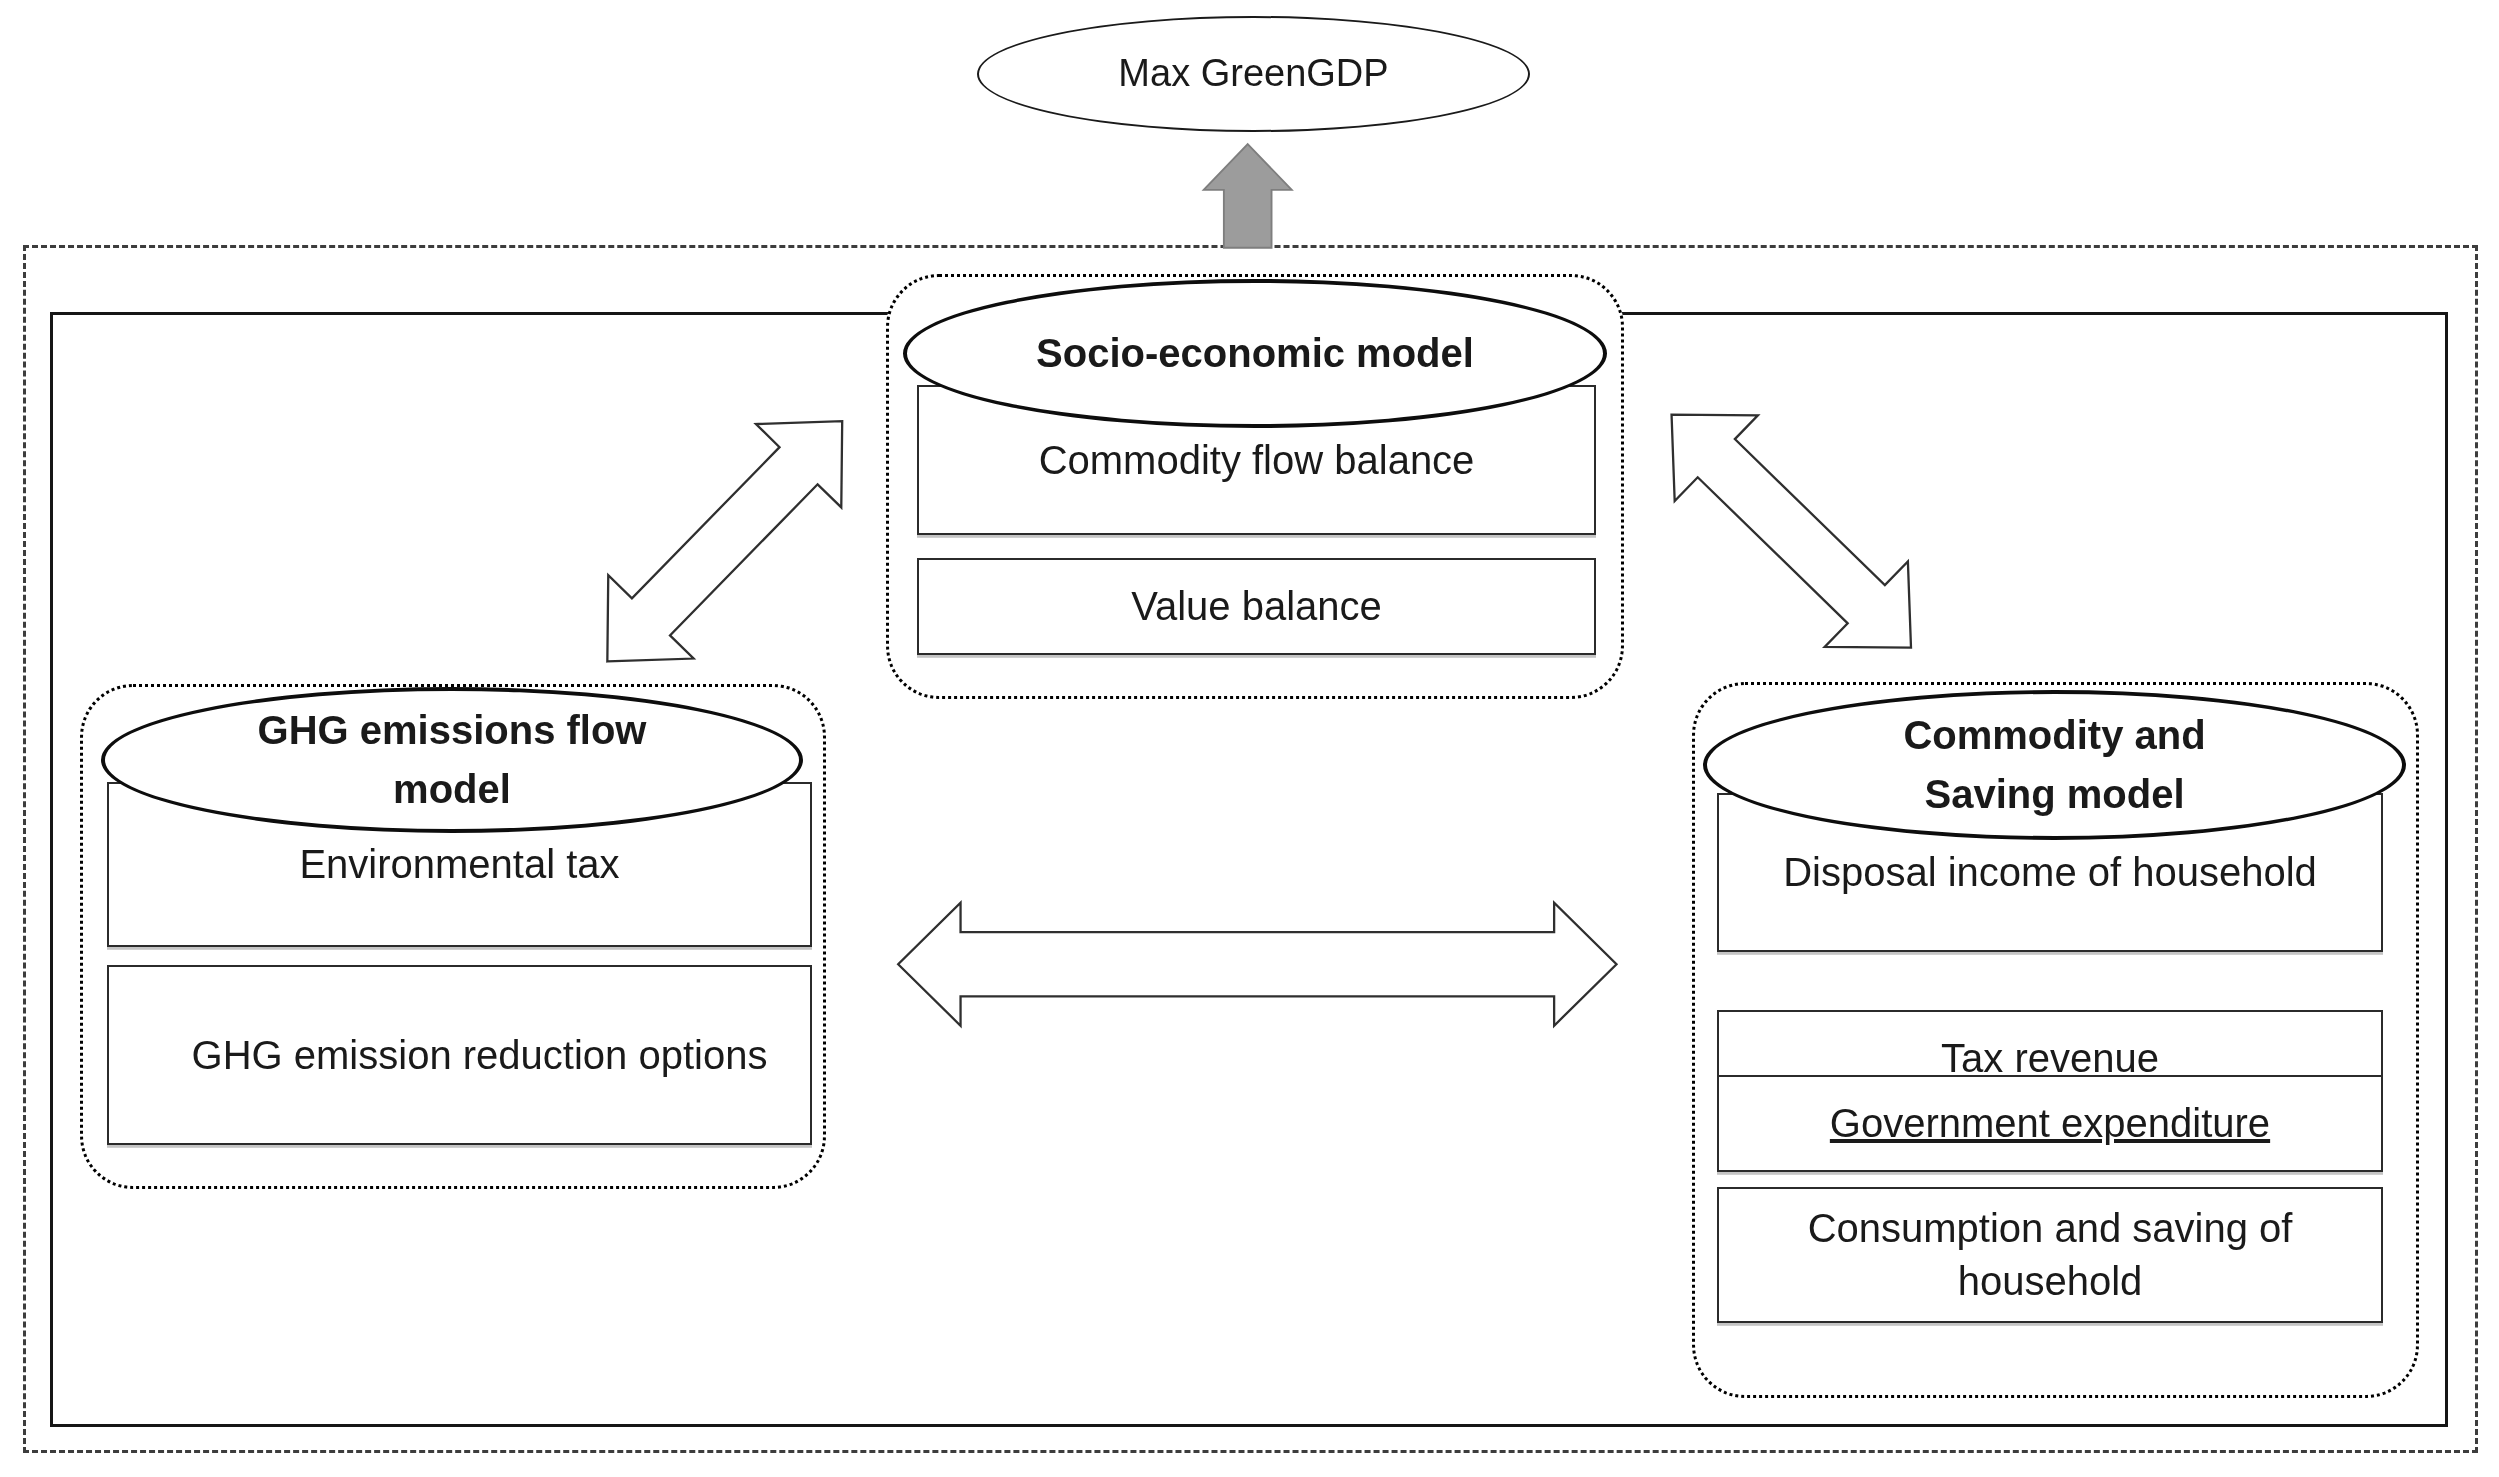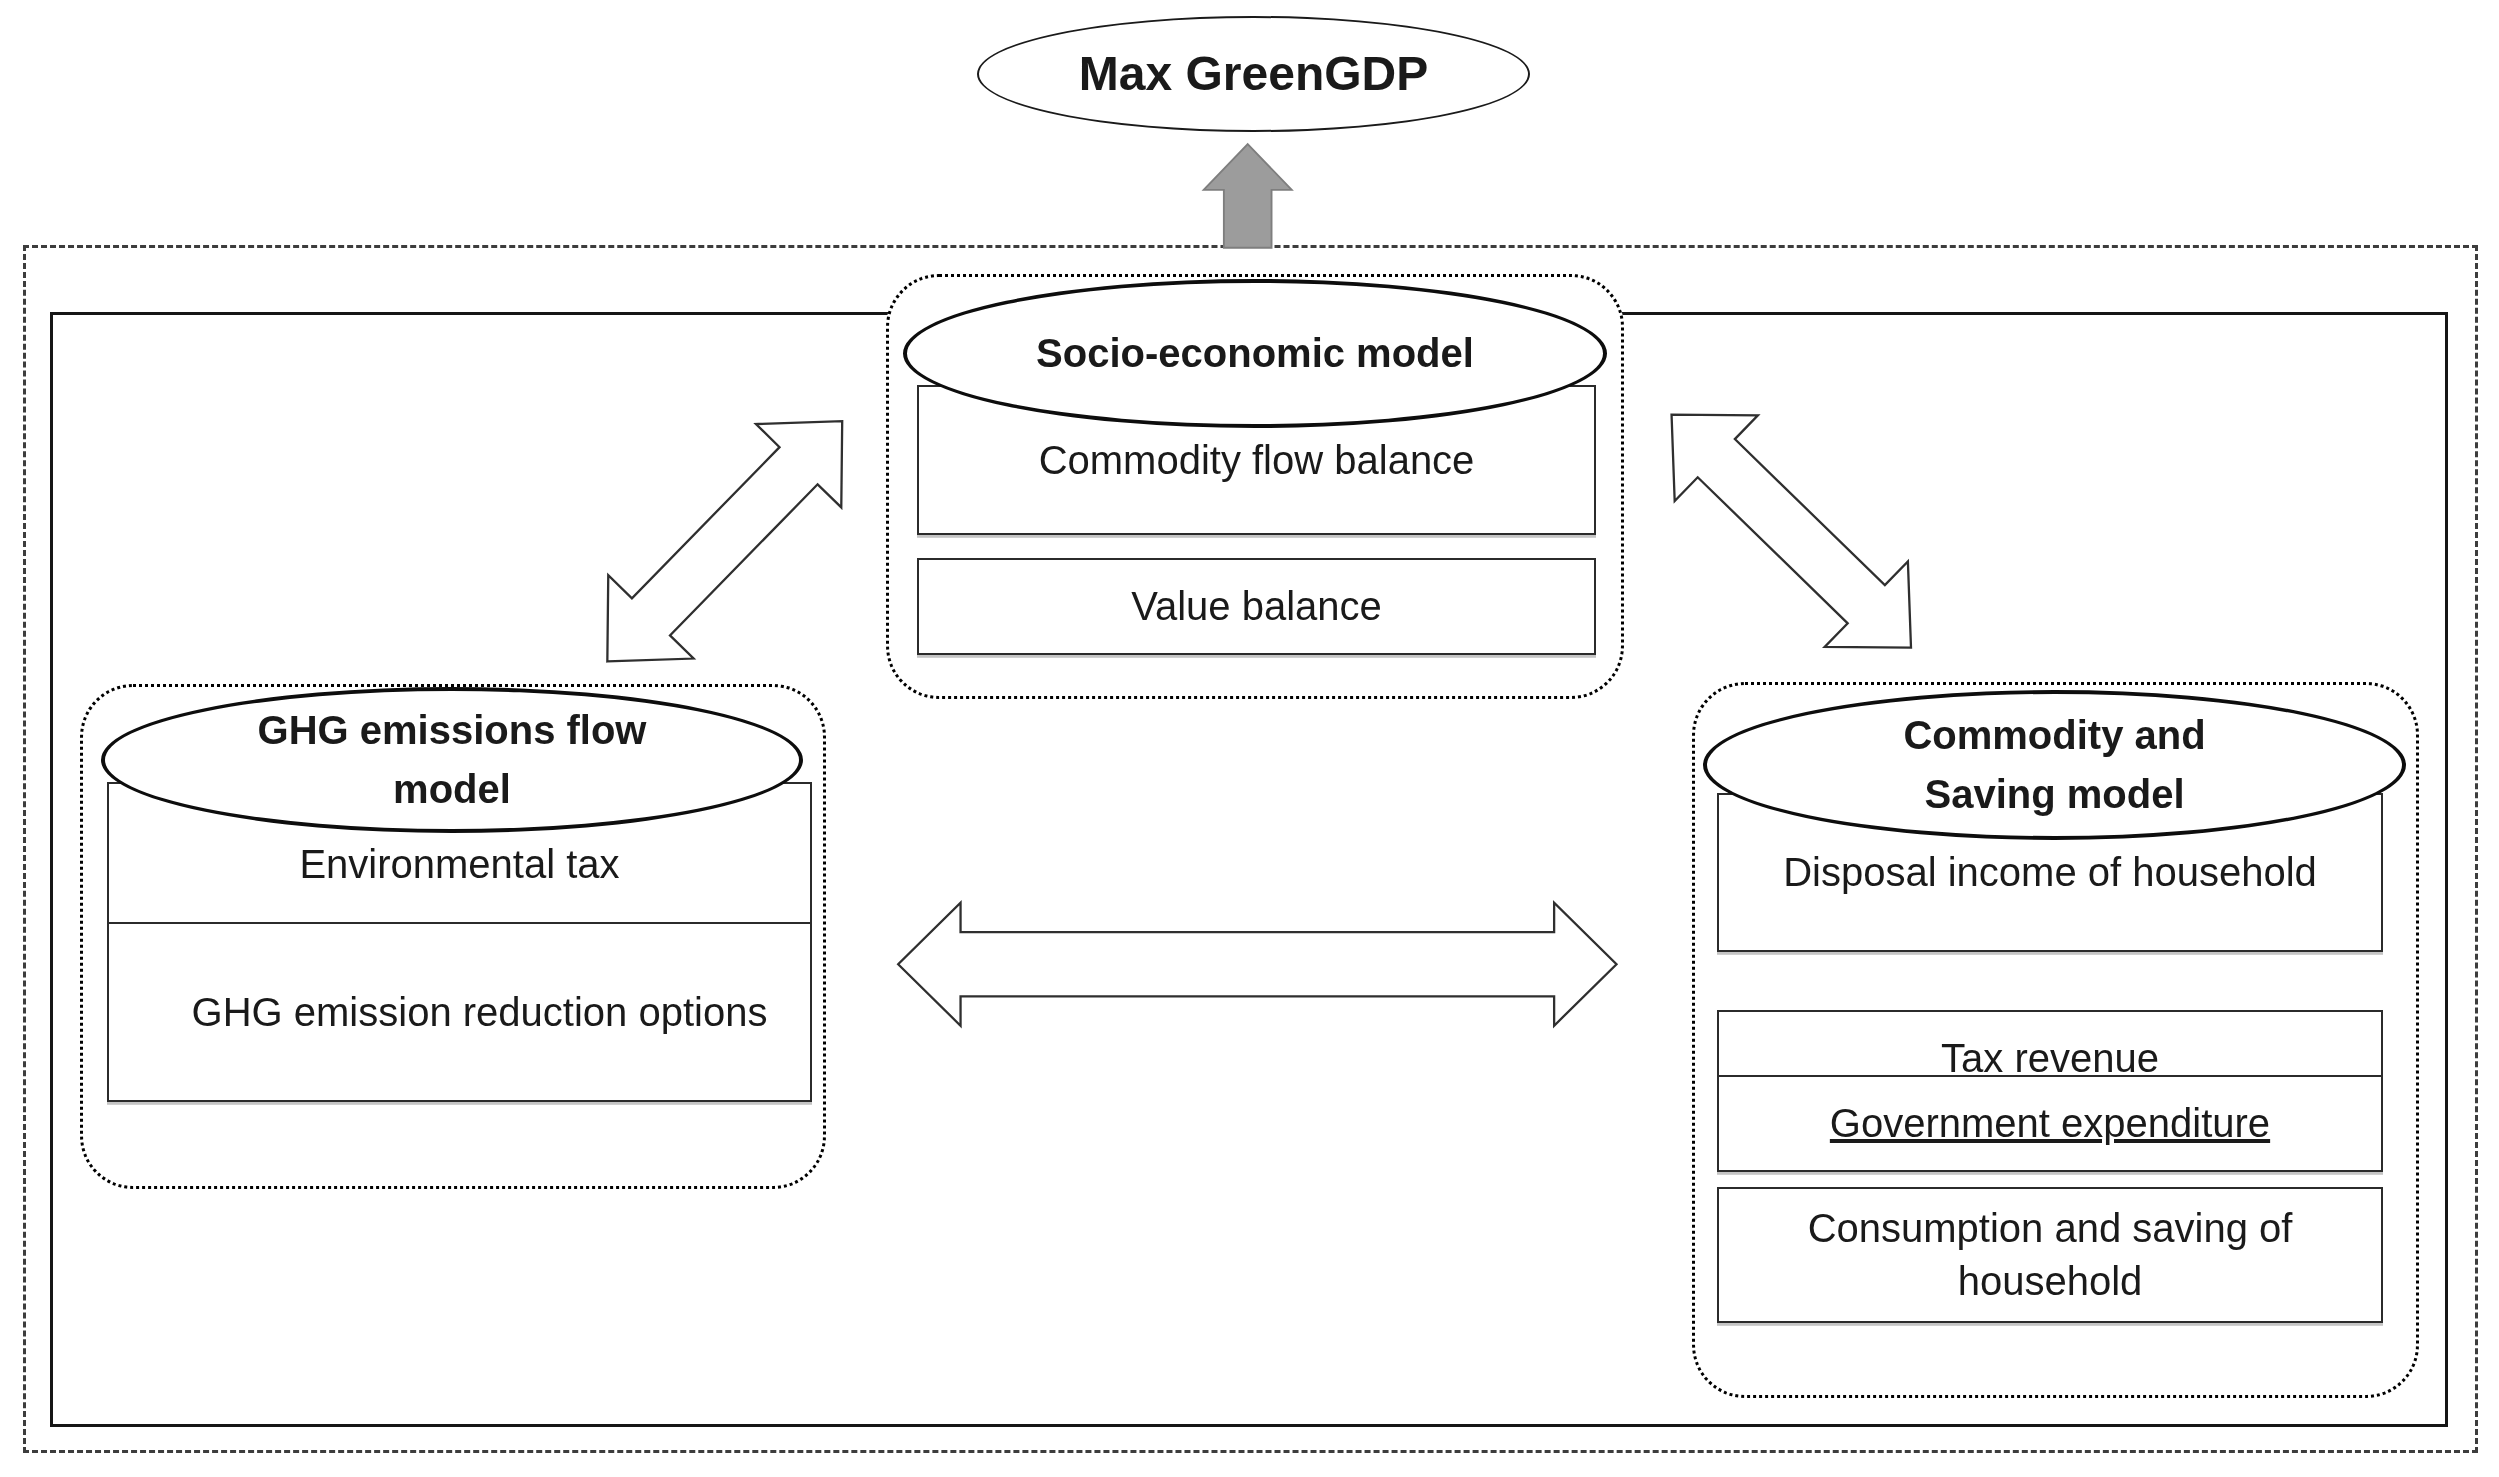--- a/index.html
+++ b/index.html
@@ -18,33 +18,33 @@
   .group-invest{left:1692px;top:682px;width:727px;height:716px;}
   
   .box{
     border:2.8px solid #2b2b2b;background:#fff;z-index:11;
     display:flex;align-items:center;justify-content:center;text-align:center;
     font-size:40px;line-height:1.32;box-shadow:0 2.8px 0 rgba(125,125,125,.45);
   }
   .socio-box-1{left:917px;top:385px;width:679px;height:150px;}
   .socio-box-2{left:917px;top:558px;width:679px;height:97px;}
   .ghg-box-1{left:107px;top:782px;width:705px;height:165px;}
-  .ghg-box-2{left:107px;top:922px;width:705px;height:180px;padding-left:40px;}
+  .ghg-box-2{left:107px;top:965px;width:705px;height:180px;padding-left:40px;}
   .inv-box-1{left:1717px;top:793px;width:666px;height:159px;}
   .inv-box-2{left:1717px;top:1010px;width:666px;height:97px;}
   .inv-box-3{left:1717px;top:1075px;width:666px;height:97px;text-decoration:underline;}
   .inv-box-4{left:1717px;top:1187px;width:666px;height:136px;padding:0 39px;}
   
   .ellipse{
     border-radius:50%;background:#fff;z-index:12;
     display:flex;flex-direction:column;align-items:center;justify-content:center;
     text-align:center;font-size:40px;font-weight:bold;line-height:59px;
   }
   .ellipse-max{left:977px;top:15.6px;width:553px;height:116px;border:2.8px solid #1a1a1a;
-    font-weight:bold;font-size:48px;z-index:3;}
+    font-weight:normal;font-size:38px;z-index:3;}
   .ellipse-socio{left:903px;top:279px;width:704px;height:149px;border:4.6px solid #0d0d0d;}
   .ellipse-ghg{left:101px;top:687px;width:702px;height:146px;border:4.6px solid #0d0d0d;}
   .ellipse-invest{left:1703px;top:690px;width:703px;height:150px;border:4.6px solid #0d0d0d;}
   
   #arrow-layer{position:absolute;left:0;top:0;width:2500px;height:1478px;z-index:15;pointer-events:none;}
 </style>
 </head>
 <body>
 
 <div id="canvas">

